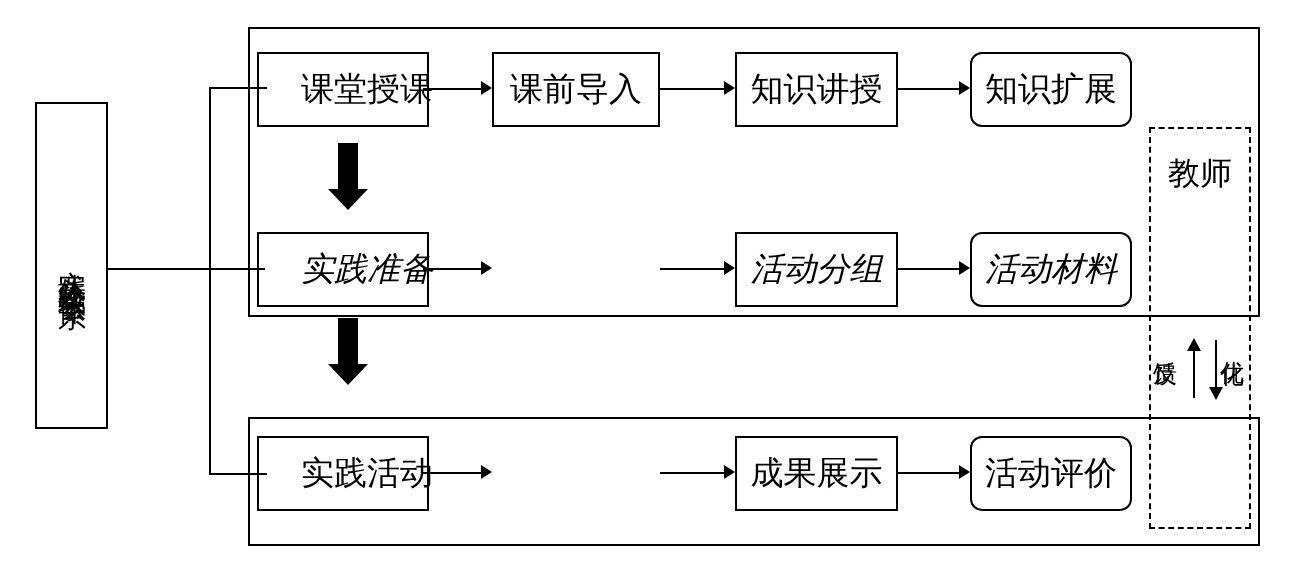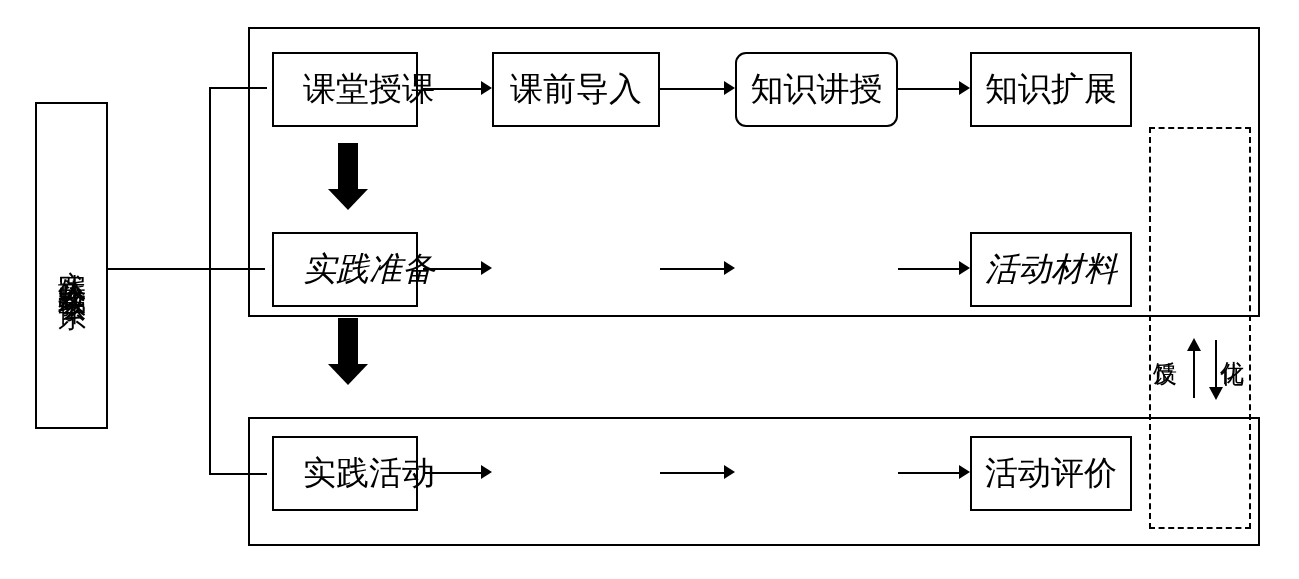--- a/index.html
+++ b/index.html
@@ -76,24 +76,24 @@
     box-sizing: border-box;
     display: flex;
     align-items: center;
     justify-content: center;
     font-size: 33px;
     white-space: nowrap;
   }
   .r1 { top: 52px; }
   .r2 { top: 232px; font-style: italic; }
   .r3 { top: 436px; }
-  .c1 { left: 272px; width: 146px; padding-left: 48px; }
+  .c1 { left: 257px; width: 172px; padding-left: 48px; }
   .c2 { left: 492px; width: 168px; }
-  .c3 { left: 735px; width: 163px; border-radius: 11px; }
-  .c4 { left: 970px; width: 162px; }
+  .c3 { left: 735px; width: 163px; }
+  .c4 { left: 970px; width: 162px; border-radius: 12px; }
 
   
   .harrow {
     position: absolute;
     height: 2px;
     background: #000;
   }
   .harrow::after {
     content: "";
     position: absolute;
@@ -174,30 +174,33 @@
 
   <div class="hline" style="left:107px; top:268px; width:158px;"></div>
   <div class="vline" style="left:209px; top:87px; height:388px;"></div>
   <div class="hline" style="left:209px; top:87px; width:58px;"></div>
   <div class="hline" style="left:209px; top:473px; width:58px;"></div>
 
   <div class="orect top"></div>
   <div class="orect bottom"></div>
 
   <div class="dashedbox"></div>
+  <div class="role teacher">教师</div>
 
   <div class="fbox r1 c1">课堂授课</div>
   <div class="fbox r1 c2">课前导入</div>
   <div class="fbox r1 c3">知识讲授</div>
   <div class="fbox r1 c4">知识扩展</div>
 
   <div class="fbox r2 c1">实践准备</div>
+  <div class="fbox r2 c3">活动分组</div>
   <div class="fbox r2 c4">活动材料</div>
 
   <div class="fbox r3 c1">实践活动</div>
+  <div class="fbox r3 c3">成果展示</div>
   <div class="fbox r3 c4">活动评价</div>
 
   <div class="harrow ar1 g1"></div>
   <div class="harrow ar1 g2"></div>
   <div class="harrow ar1 g3"></div>
   <div class="harrow ar2 g1"></div>
   <div class="harrow ar2 g2"></div>
   <div class="harrow ar2 g3"></div>
   <div class="harrow ar3 g1"></div>
   <div class="harrow ar3 g2"></div>

